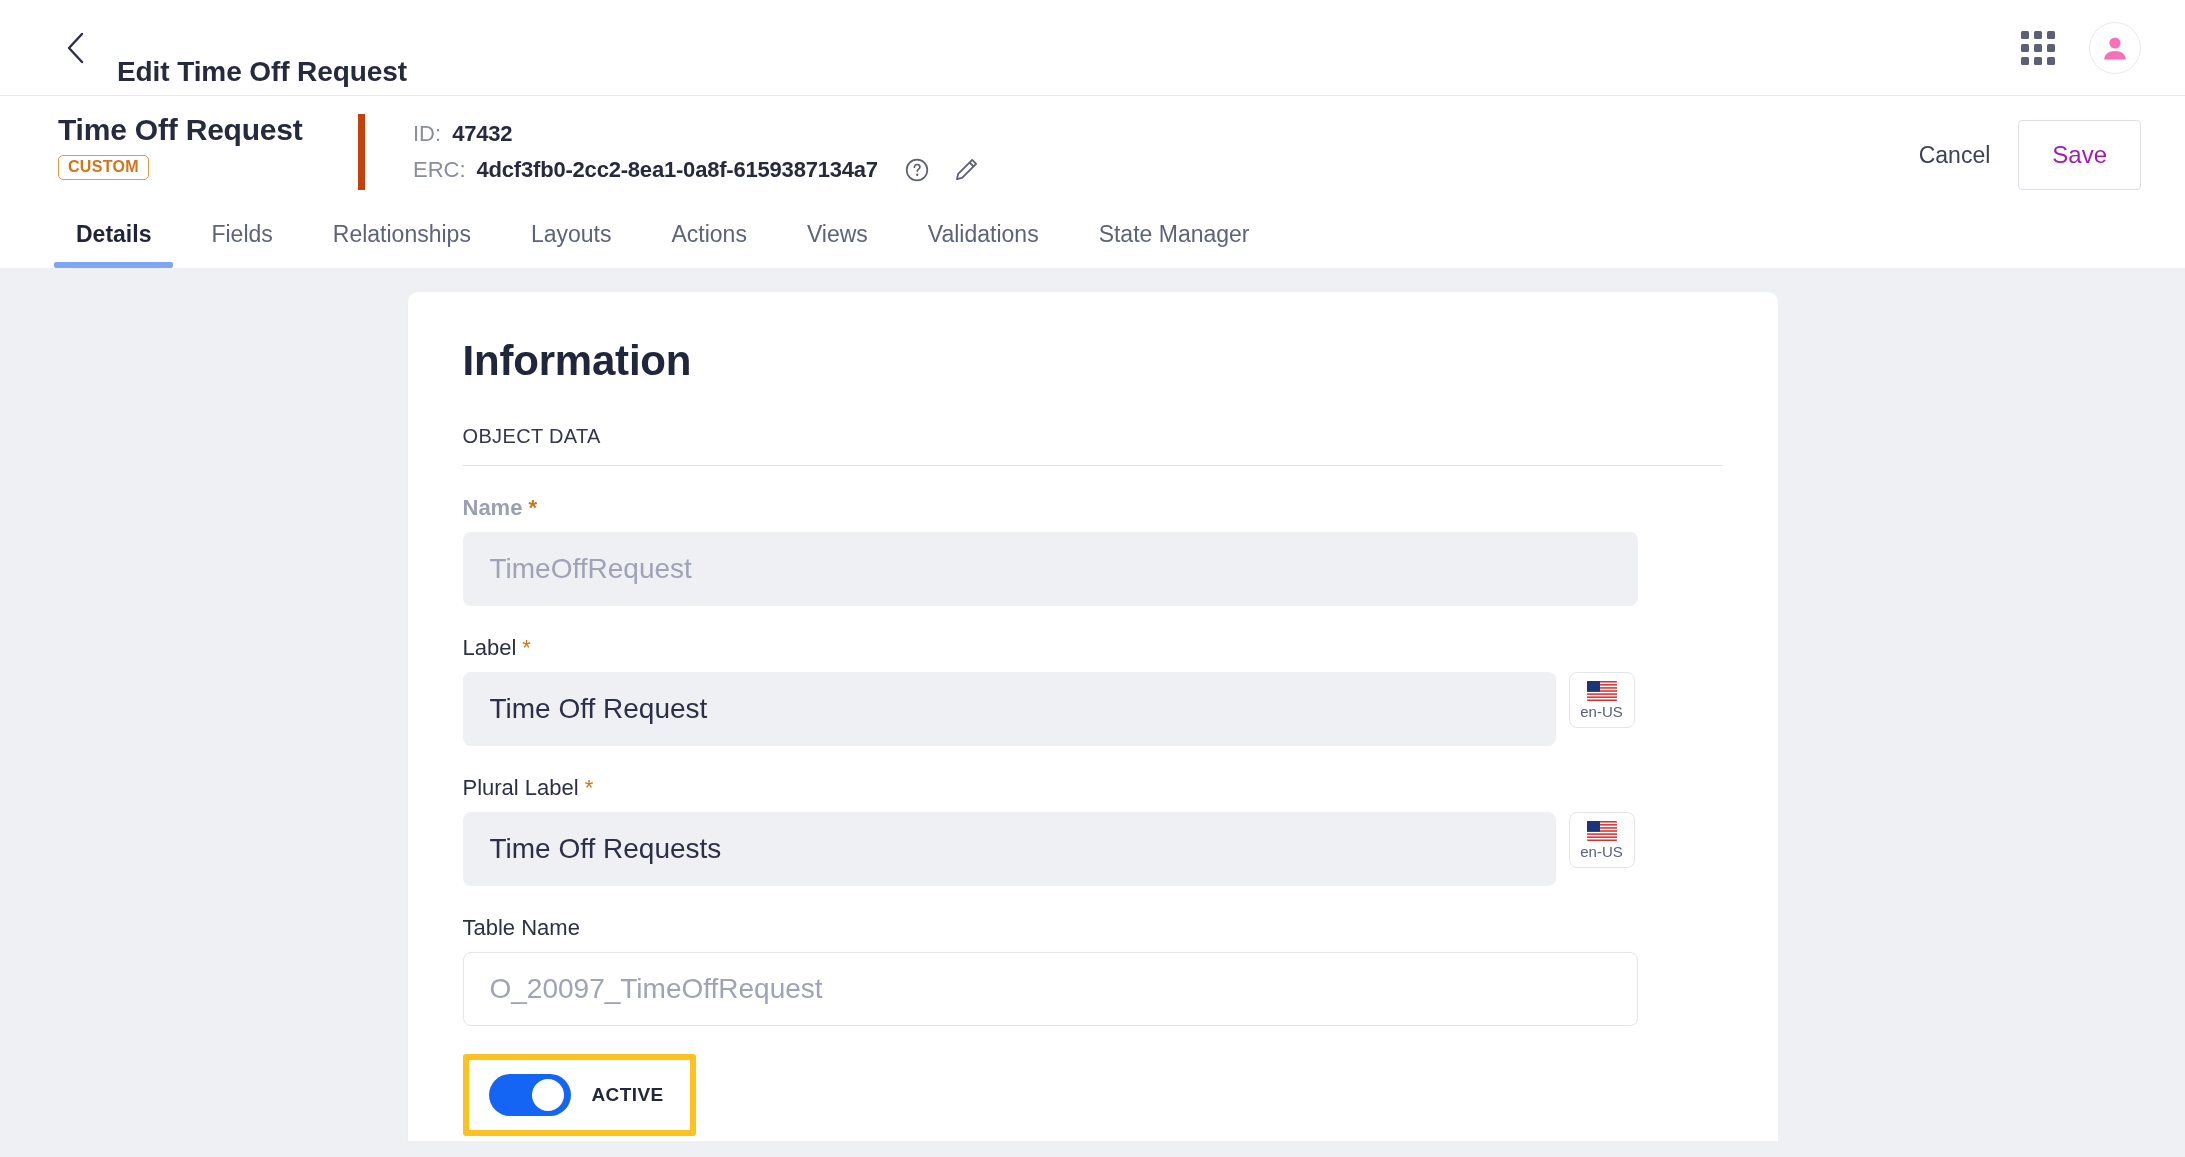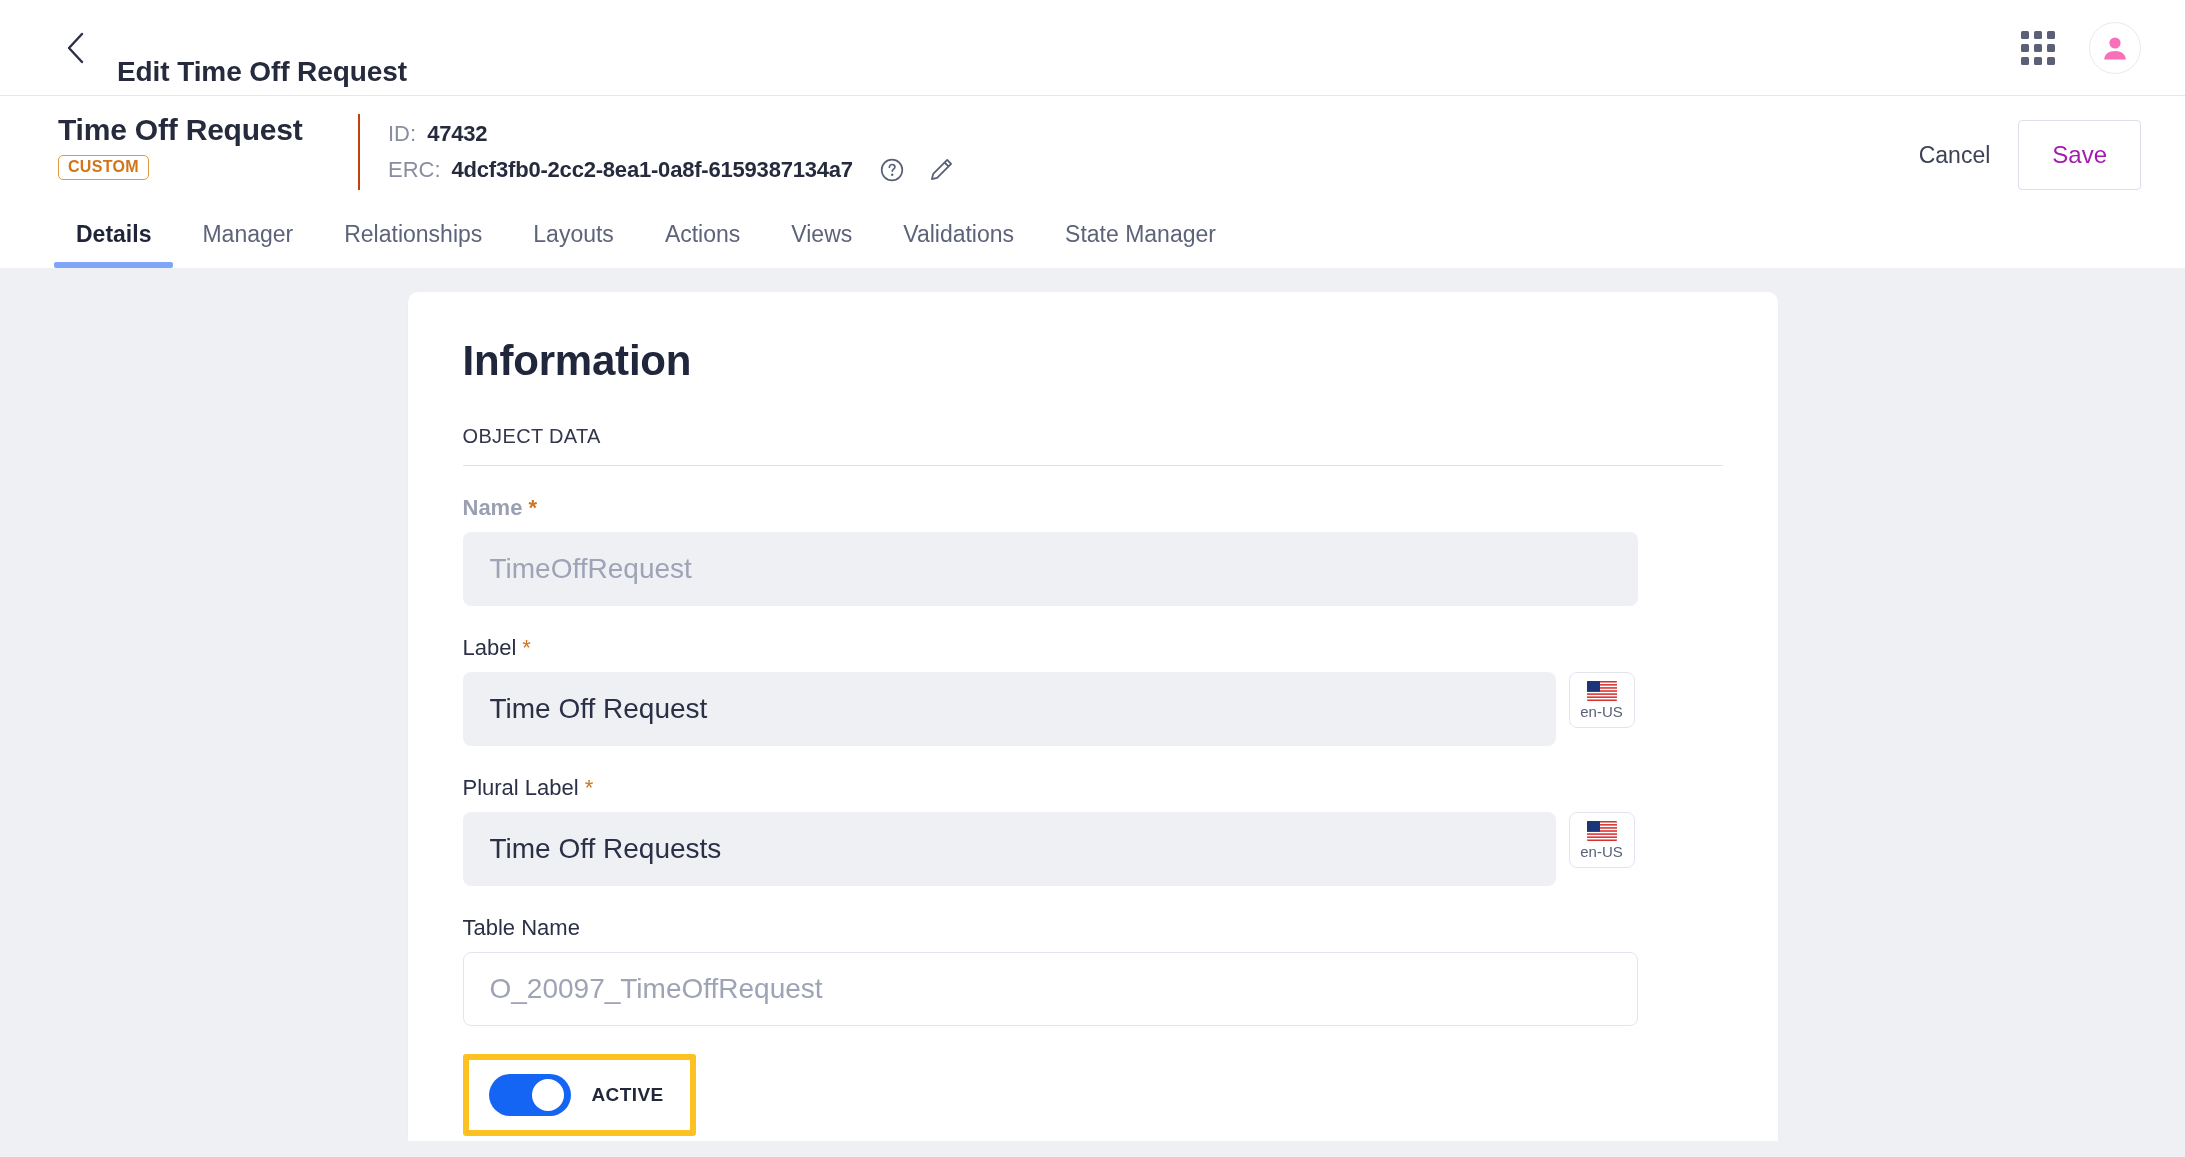--- a/index.html
+++ b/index.html
@@ -93,22 +93,22 @@
     padding: 3px 9px 4px;
     border: 1px solid #e09a46;
     border-radius: 5px;
     color: #d2741a;
     font-size: 16px;
     font-weight: bold;
     letter-spacing: 0.3px;
     line-height: 1;
   }
   .meta-block {
-    border-left: 2px solid #c2410c;
-    padding-left: 28px;
+    border-left: 7px solid #c2410c;
+    padding-left: 48px;
     padding-top: 4px;
   }
   .meta-row {
     display: flex;
     align-items: center;
     font-size: 22px;
     line-height: 1.45;
     margin-bottom: 4px;
   }
   .meta-key {
@@ -156,21 +156,21 @@
     font-family: inherit;
   }
 
   
   .tabs {
     background: #ffffff;
     display: flex;
     align-items: flex-end;
     padding: 0 58px;
     height: 78px;
-    gap: 7px;
+    gap: 16px;
   }
   .tab {
     font-size: 23px;
     color: #5d6379;
     padding: 0 22px 20px;
     cursor: pointer;
     position: relative;
     white-space: nowrap;
   }
   .tab:first-child { margin-left: -4px; }
@@ -369,21 +369,21 @@
     </div>
   </div>
   <div class="subheader-actions">
     <button class="btn-cancel">Cancel</button>
     <button class="btn-save">Save</button>
   </div>
 </div>
 
 <div class="tabs">
   <div class="tab active">Details</div>
-  <div class="tab">Manager</div>
+  <div class="tab">Fields</div>
   <div class="tab">Relationships</div>
   <div class="tab">Layouts</div>
   <div class="tab">Actions</div>
   <div class="tab">Views</div>
   <div class="tab">Validations</div>
   <div class="tab">State Manager</div>
 </div>
 
 <div class="content">
   <div class="card">

